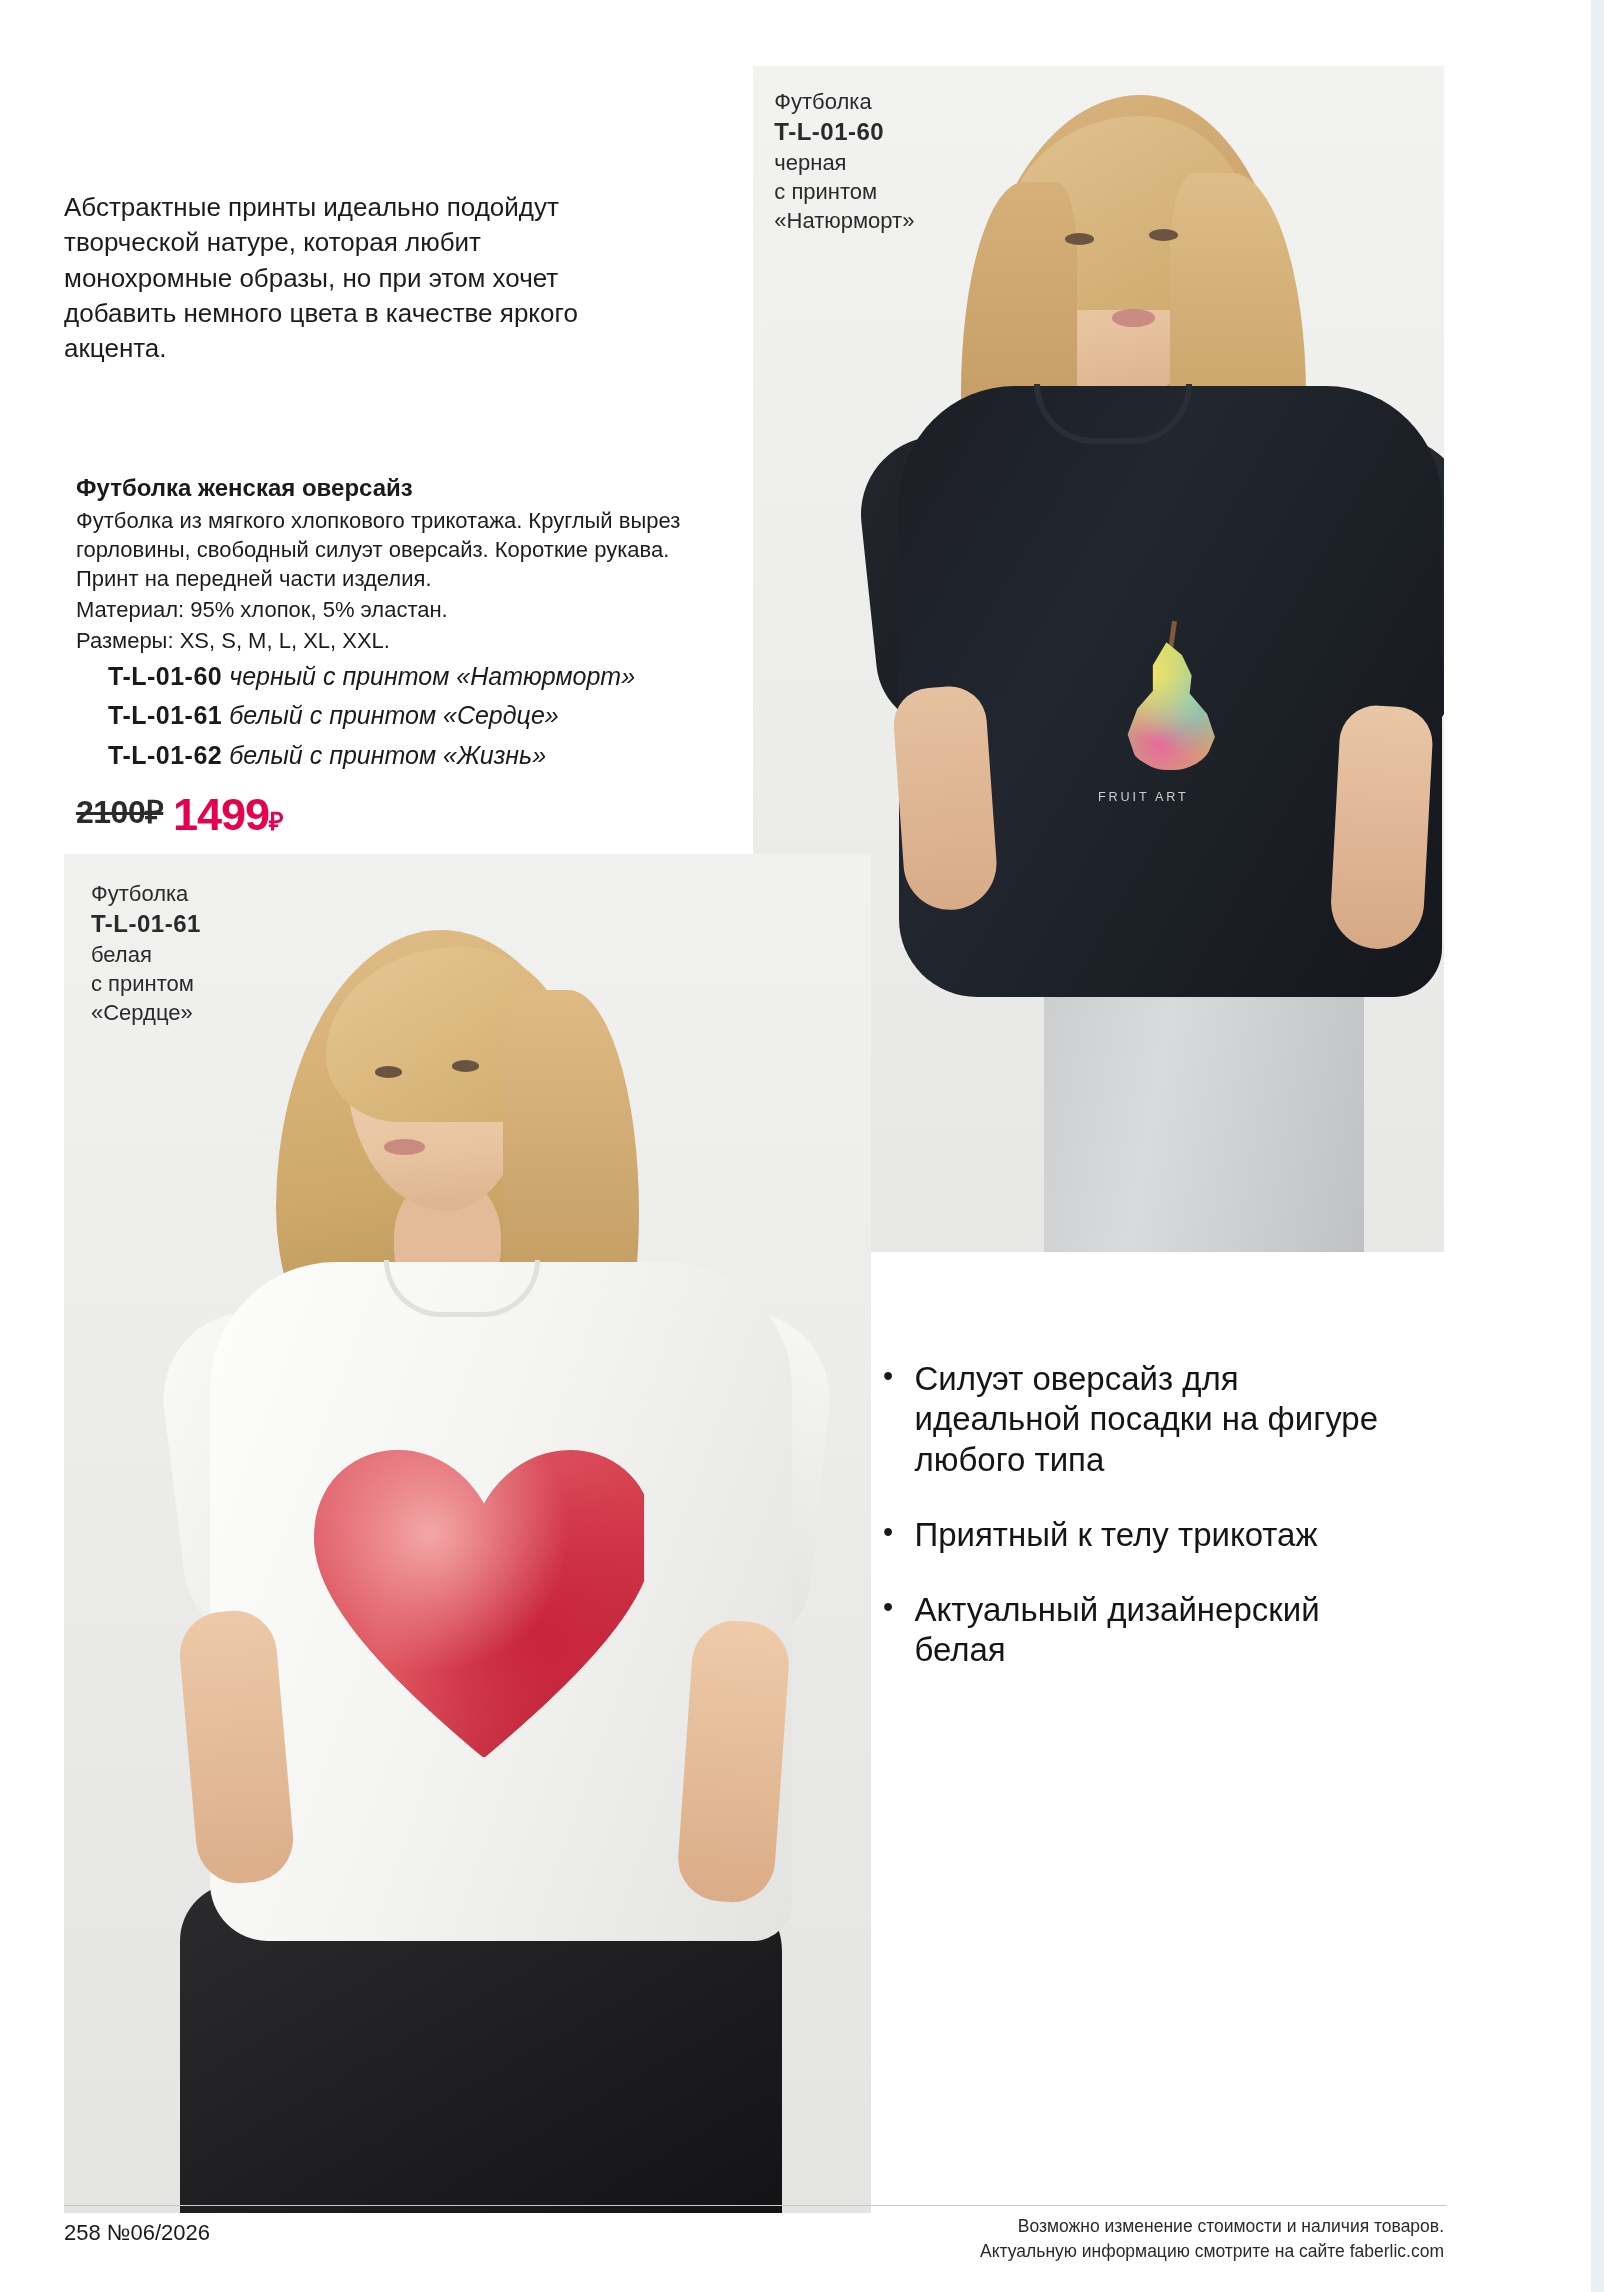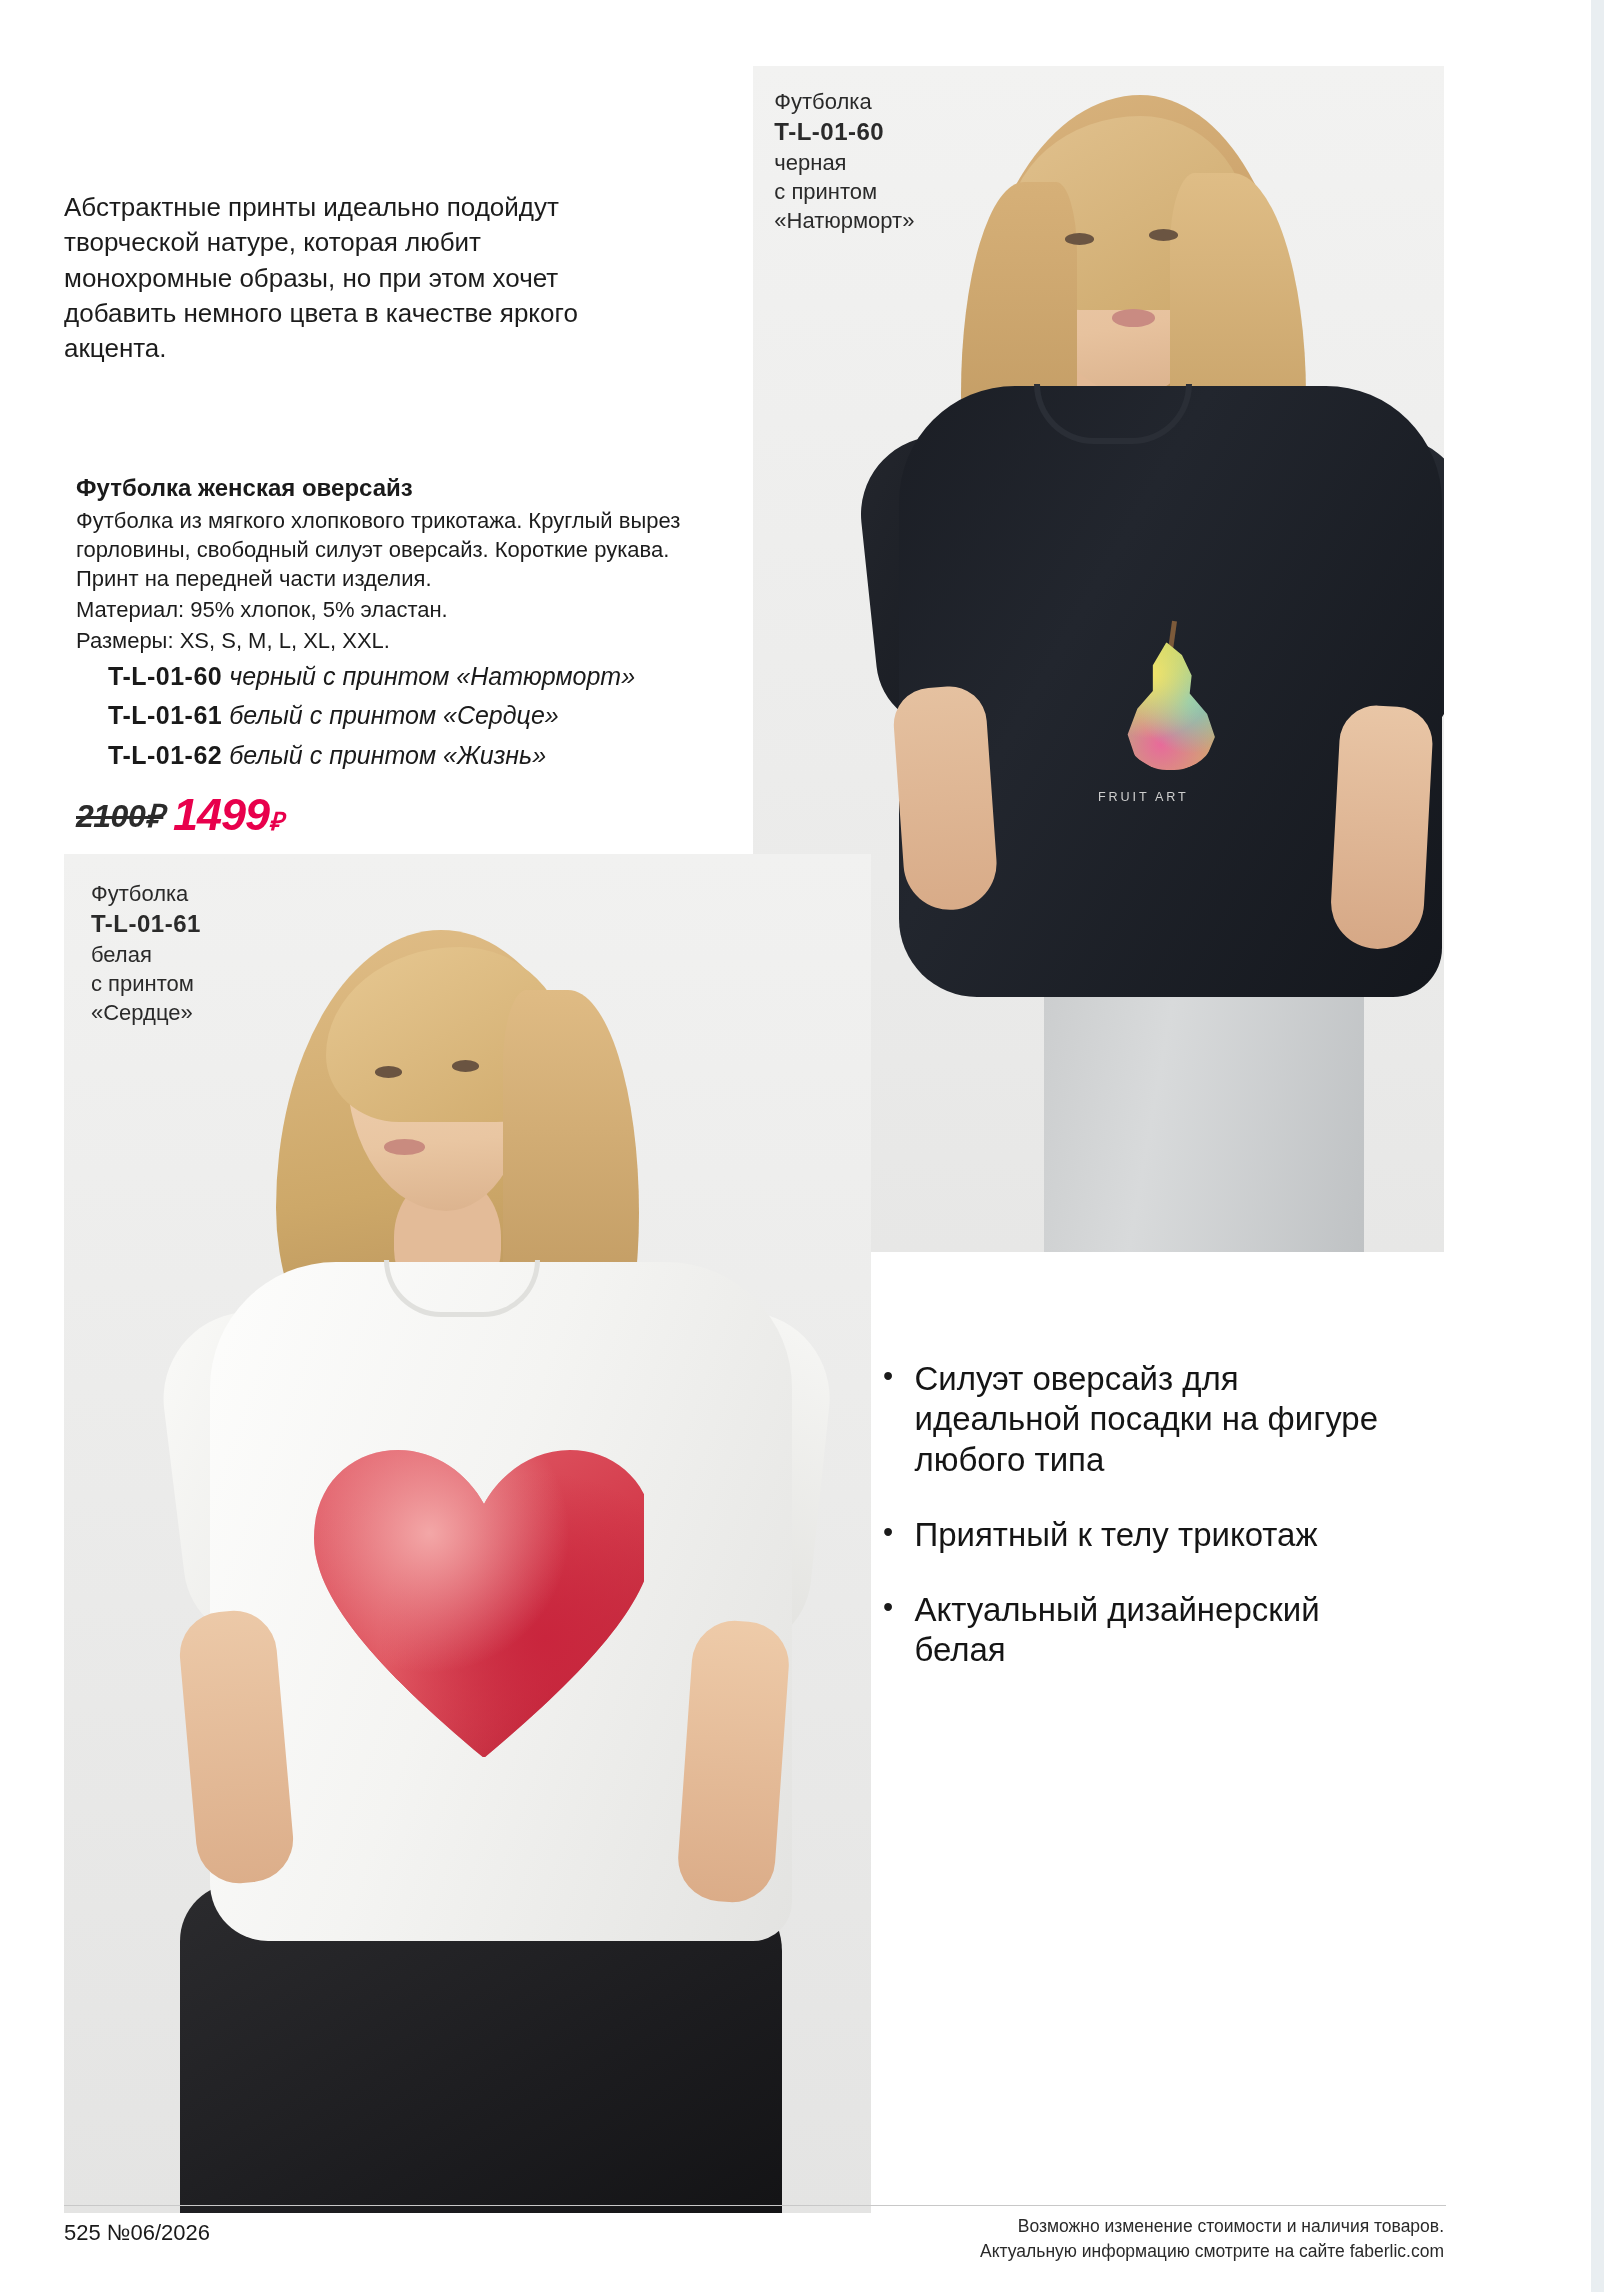--- a/index.html
+++ b/index.html
@@ -92,23 +92,22 @@
     font-weight: bold;
     letter-spacing: 0.5px;
   }
   .variant .vname {
     font-style: italic;
   }
 
   .price-row {
     margin-top: 15.5px;
     display: flex;
-    align-items: center;
+    align-items: flex-start;
     gap: 9.7px;
-    font-style: italic;
   }
   .old-price {
     font-size: 32px;
     font-weight: bold;
     color: #2b2b2b;
     text-decoration: line-through;
     letter-spacing: -0.5px;
   }
   .new-price {
     font-size: 45px;
@@ -673,21 +672,21 @@
       <span class="btext">Приятный к телу трикотаж</span>
     </div>
     <div class="bullet">
       <span class="dot">•</span>
       <span class="btext">Актуальный дизайнерский белая</span>
     </div>
   </div>
 
   <div class="footer-line"></div>
   <div class="footer-left">
-    <span class="pagenum">525</span>
+    <span class="pagenum">258</span>
     <span>№06/2026</span>
   </div>
   <div class="footer-right">
     <div>Возможно изменение стоимости и наличия товаров.</div>
     <div>Актуальную информацию смотрите на сайте faberlic.com</div>
   </div>
 
 </div>
 
 

